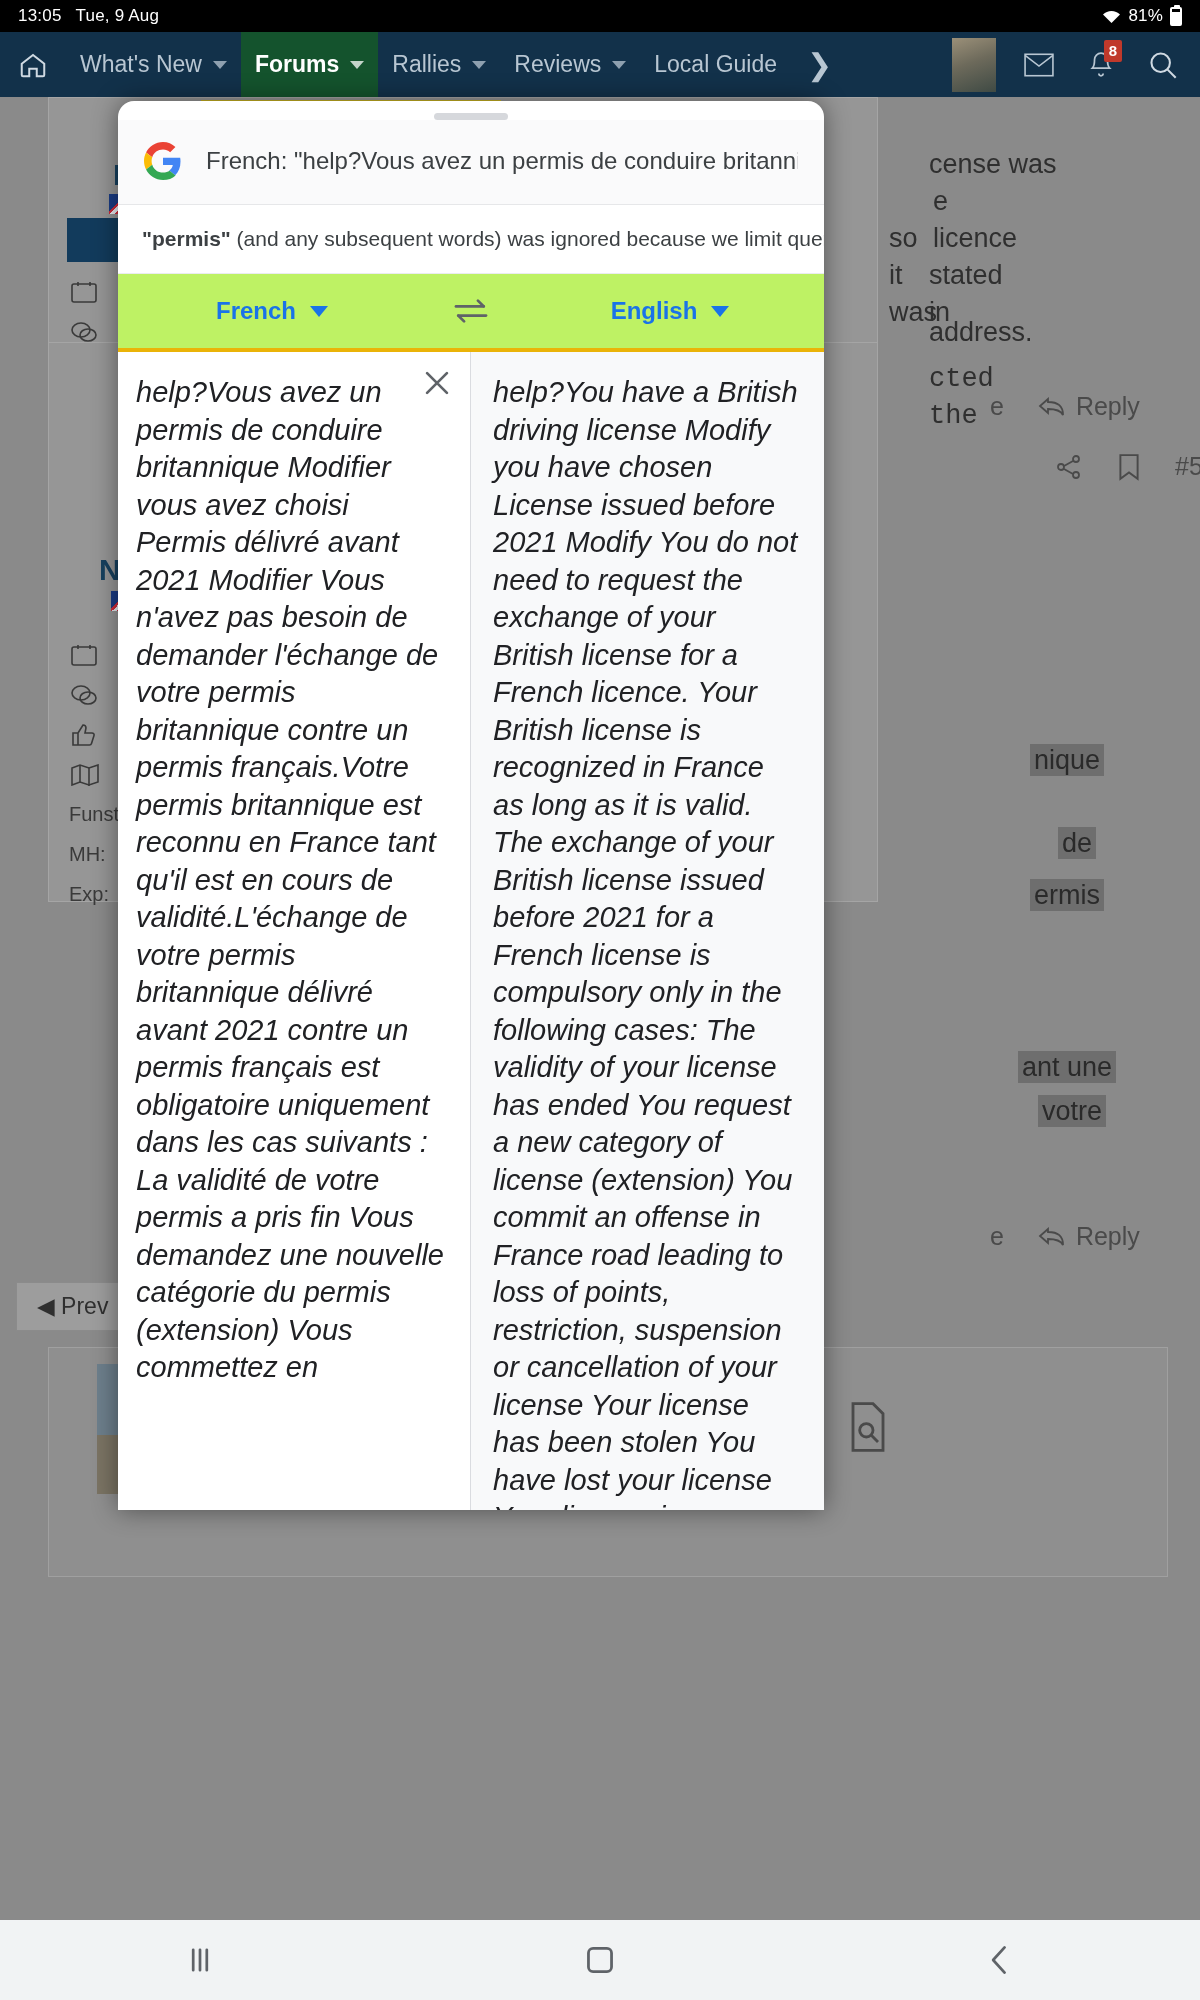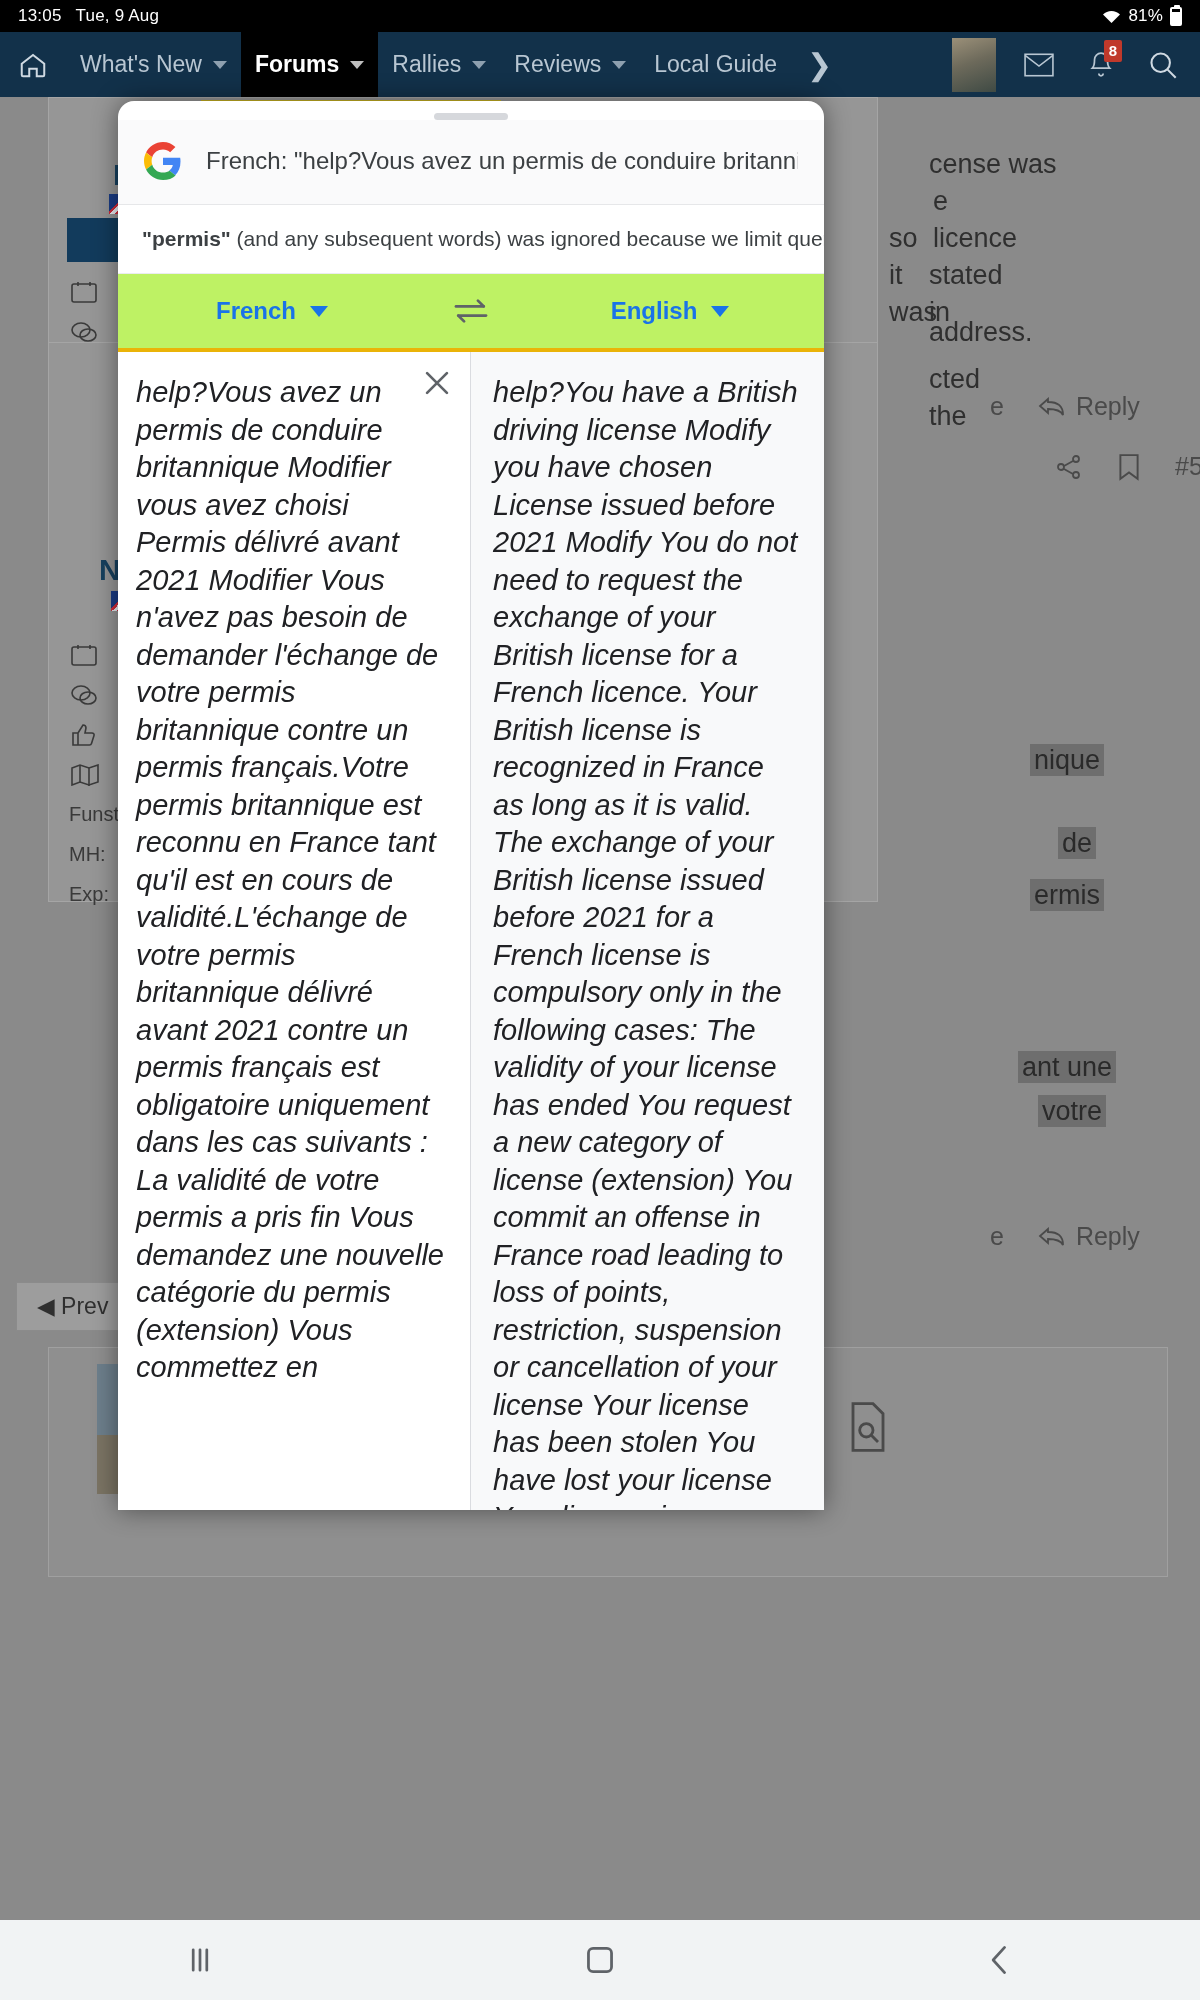--- a/index.html
+++ b/index.html
@@ -30,21 +30,21 @@
     position:absolute; top:32px; left:0; width:1200px; height:65px;
     background:#12314a;
     display:flex; align-items:center;
     color:#b8c6d2; font-size:23px;
   }
   .nav-home { width:66px; display:flex; align-items:center; justify-content:center; height:65px; }
   .nav-item {
     display:flex; align-items:center; gap:11px; height:65px;
     padding:15px 14px; white-space:nowrap;
   }
-  .nav-item.active { background:#000000; color:#ffffff; font-weight:bold; }
+  .nav-item.active { background:#14532d; color:#ffffff; font-weight:bold; }
   .caret { width:0;height:0;border-left:7px solid transparent;border-right:7px solid transparent;border-top:8px solid currentColor; opacity:.75; }
   .nav-chev { padding:0 16px; font-size:30px; color:#b8c6d2; display:flex; align-items:center; height:65px; }
   .nav-right { margin-left:auto; display:flex; align-items:center; gap:0; height:65px; padding-right:6px; }
   .nav-avatar { width:44px; height:54px; background:linear-gradient(160deg,#9b9079,#6d6a5b 45%,#3f4a44); margin:0 12px; }
   .nav-ico { width:62px; height:65px; display:flex; align-items:center; justify-content:center; position:relative; color:#b8c6d2; }
   .badge {
     position:absolute; top:8px; right:10px; background:#c0392b; color:#fff;
     font-size:15px; line-height:1; padding:3px 5px 4px; border-radius:2px; font-weight:bold;
   }
 
@@ -222,21 +222,21 @@
         <div class="meta" style="left:20px; top:424px;">MH:</div>
         <div class="meta" style="left:96px; top:424px;">Benimar</div>
         <div class="meta" style="left:20px; top:464px;">Exp:</div>
         <div class="meta" style="left:102px; top:464px;">Since A</div>
 
         <div class="bg-text" style="left:880px; top:48px; width:300px;">cense was</div>
         <div class="bg-text" style="left:884px; top:85px;">e licence</div>
         <div class="bg-text" style="left:840px; top:122px;">so it was</div>
         <div class="bg-text" style="left:880px; top:159px;">stated in</div>
         <div class="bg-text" style="left:880px; top:204px;margin-top:12px;">address.</div>
-        <div class="bg-text" style="left:880px; top:263px;">cted the</div>
+        <div class="bg-text" style="left:880px; top:263px;font-family:Liberation Mono, monospace;">cted the</div>
       </div>
 
       <div class="post-card" style="left:48px; top:245px; width:830px; height:560px; background:#969696; border:1px solid #a5a5a5;">
         <div class="post-img" style="left:107px; top:30px;"></div>
         <div class="avatar-circle" style="left:86px; top:160px;">
             <span class="glyph"></span>
           </div>
         <div class="uname" style="left:50px; top:210px;">Nyve</div>
         <div class="flag" style="left:62px; top:248px;"></div>
 

